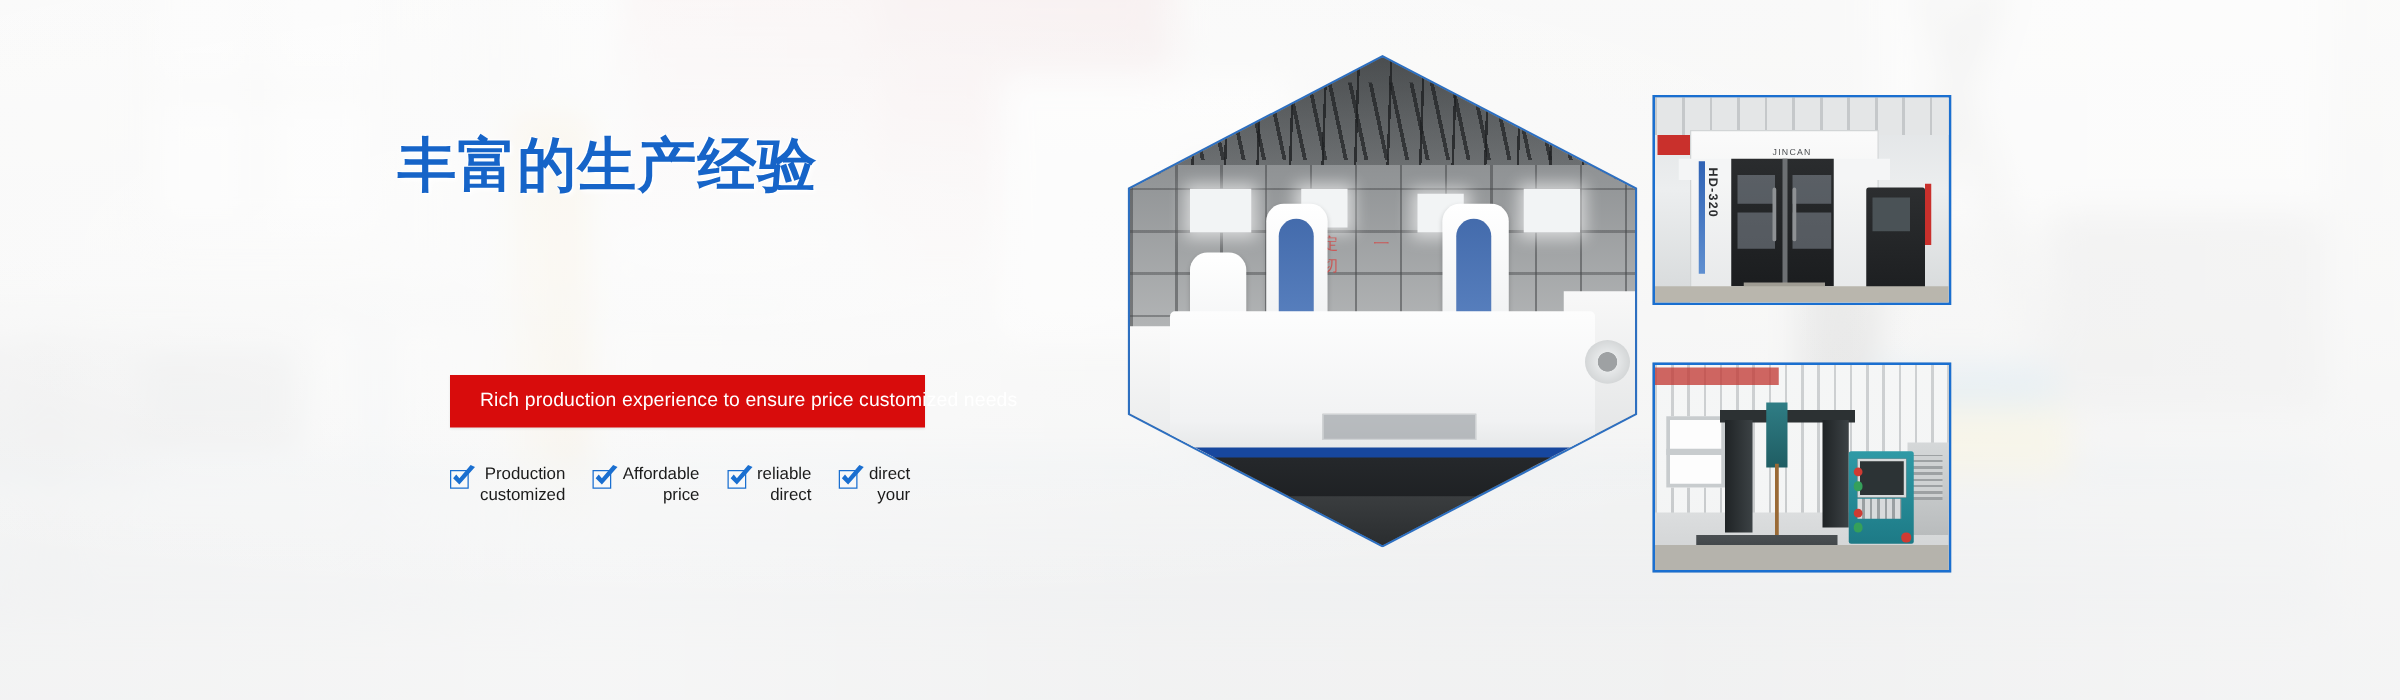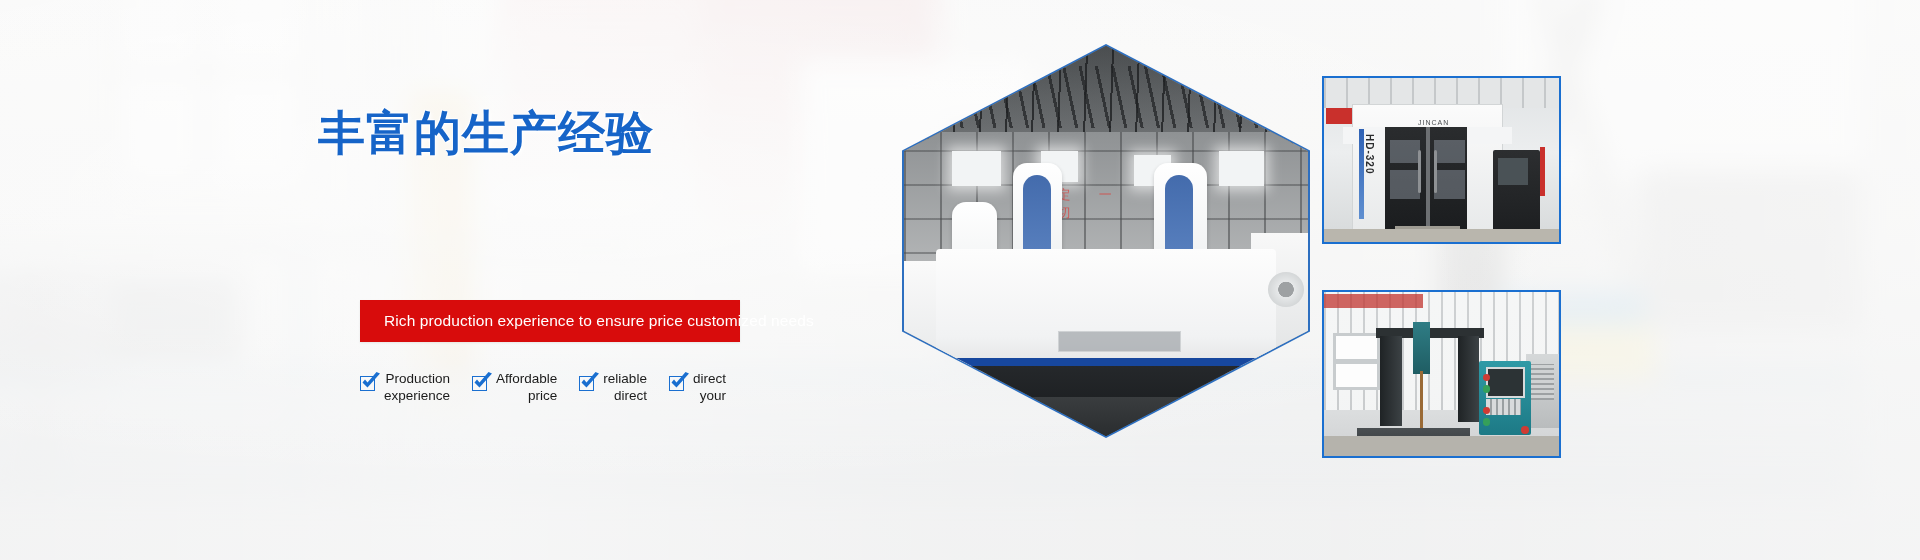--- a/index.html
+++ b/index.html
@@ -607,21 +607,21 @@
 
       <div class="feature">
         <span class="chk">
           <span class="box"></span>
           <svg viewBox="0 0 23 23" aria-hidden="true">
             <path d="M3.5 11.5 L8.5 16.5 L21 2.5 L17.5 1 L8.5 11.5 L6 8.5 Z" fill="#1a6fd0"></path>
           </svg>
         </span>
         <span class="feature-label">
           <span>Production</span>
-          <span>experience</span>
+          <span>customized</span>
         </span>
       </div>
 
       <div class="feature">
         <span class="chk">
           <span class="box"></span>
           <svg viewBox="0 0 23 23" aria-hidden="true">
             <path d="M3.5 11.5 L8.5 16.5 L21 2.5 L17.5 1 L8.5 11.5 L6 8.5 Z" fill="#1a6fd0"></path>
           </svg>
         </span>

